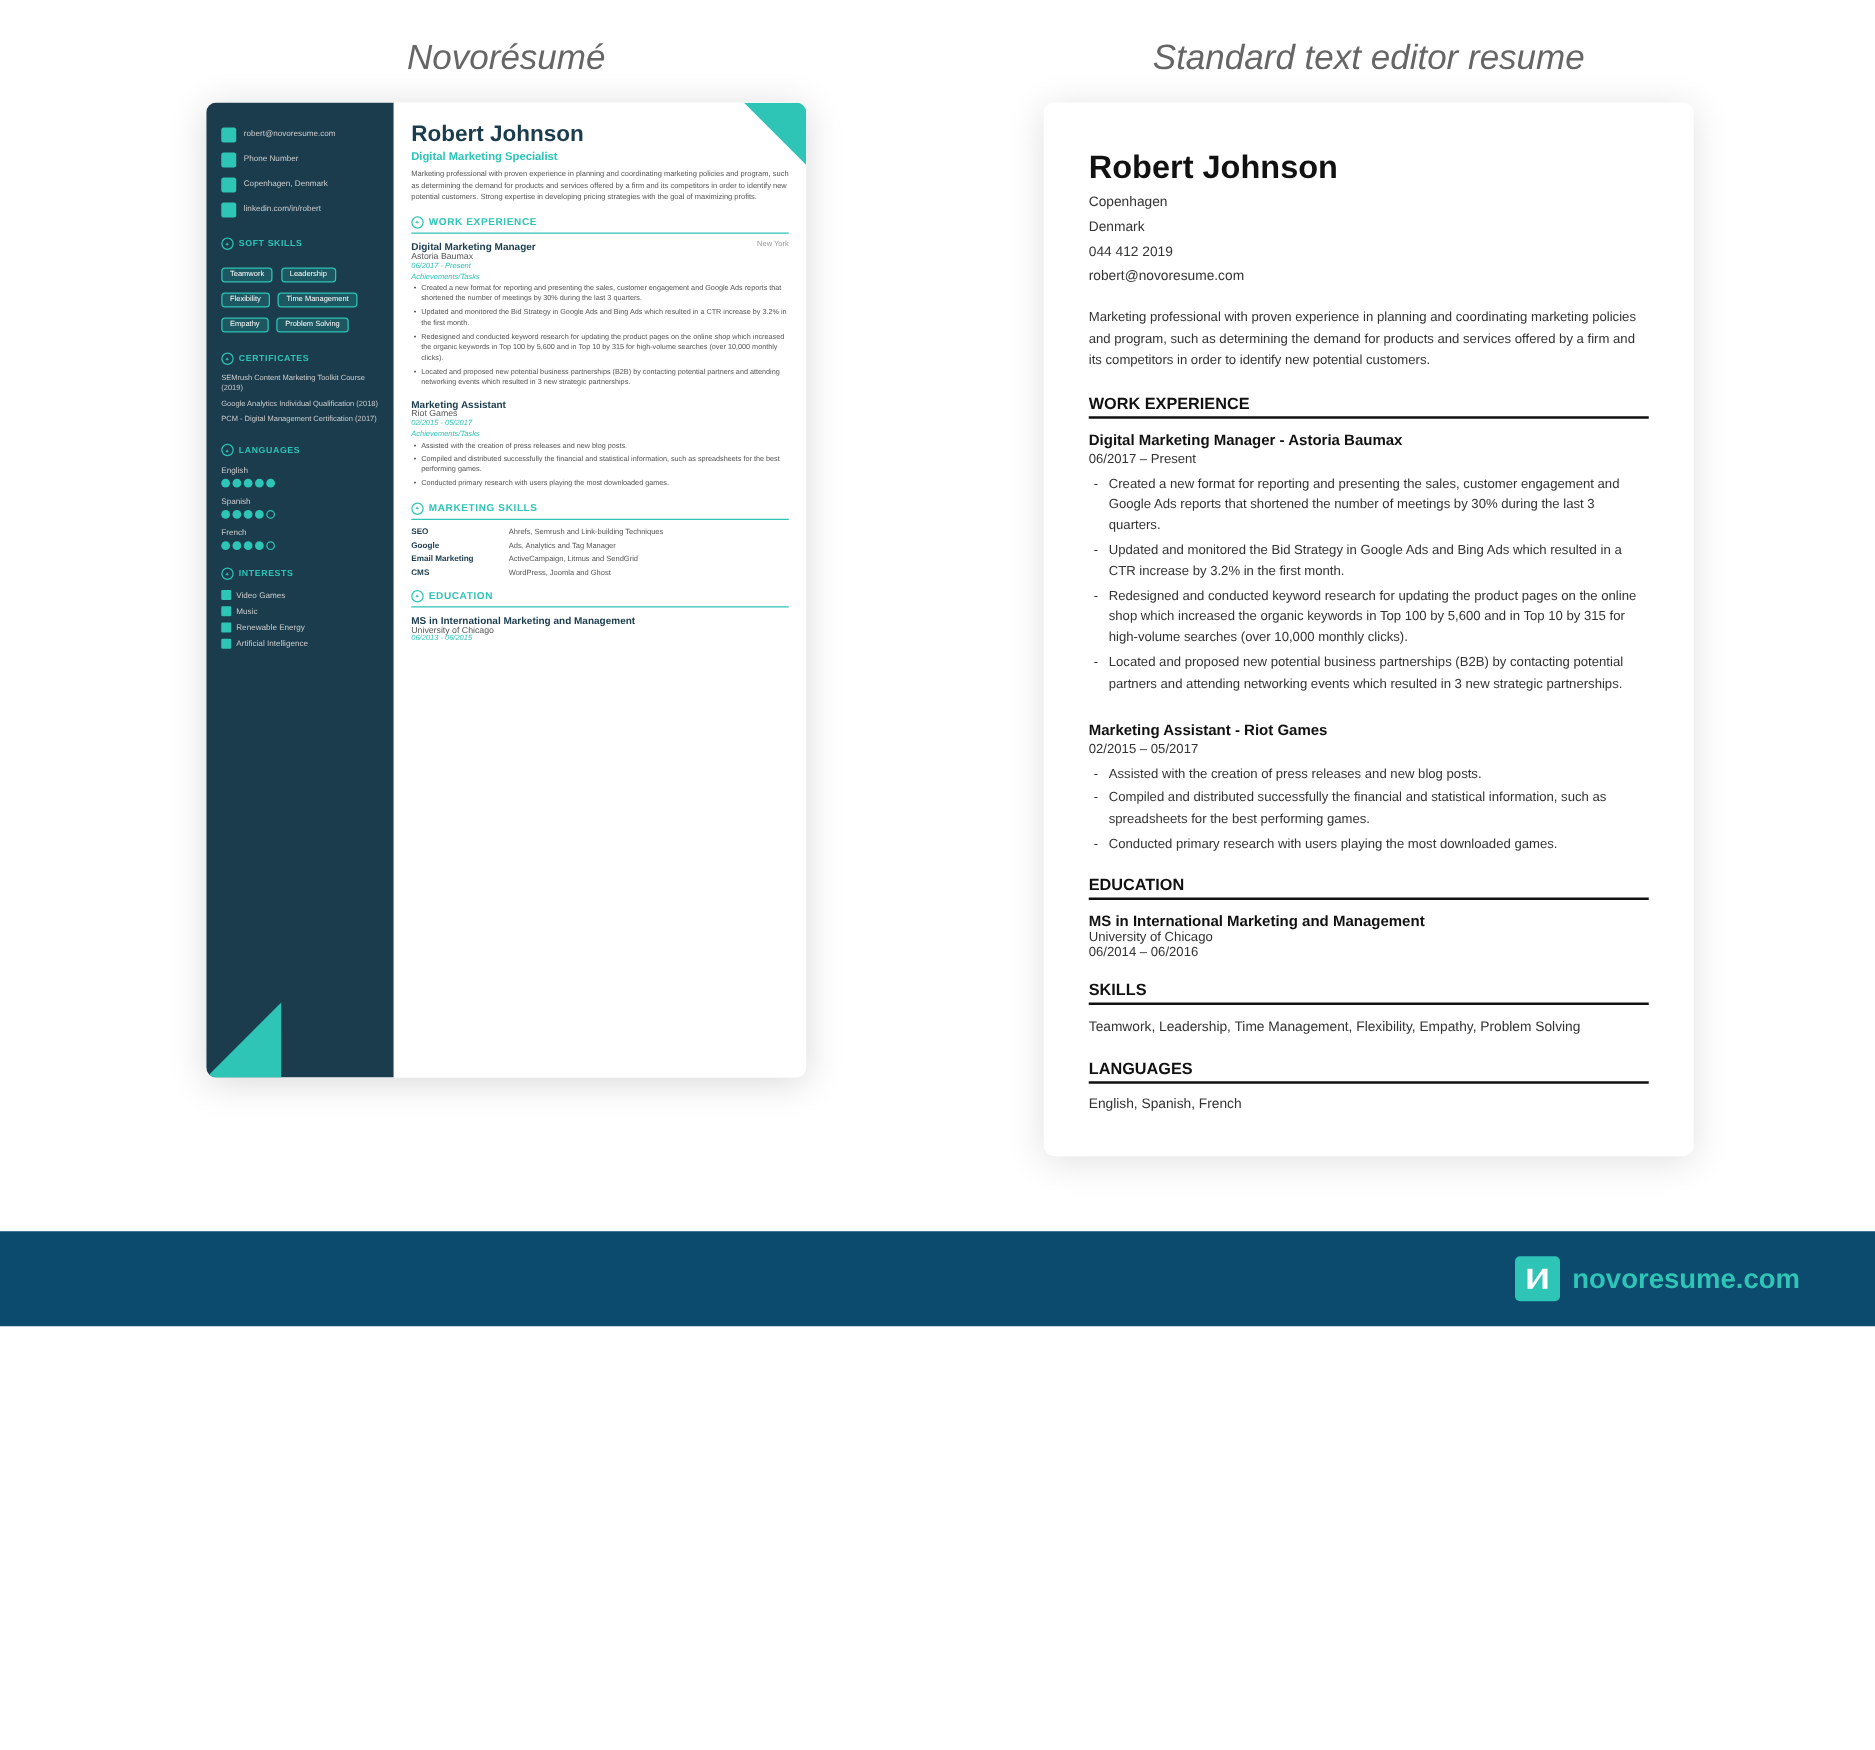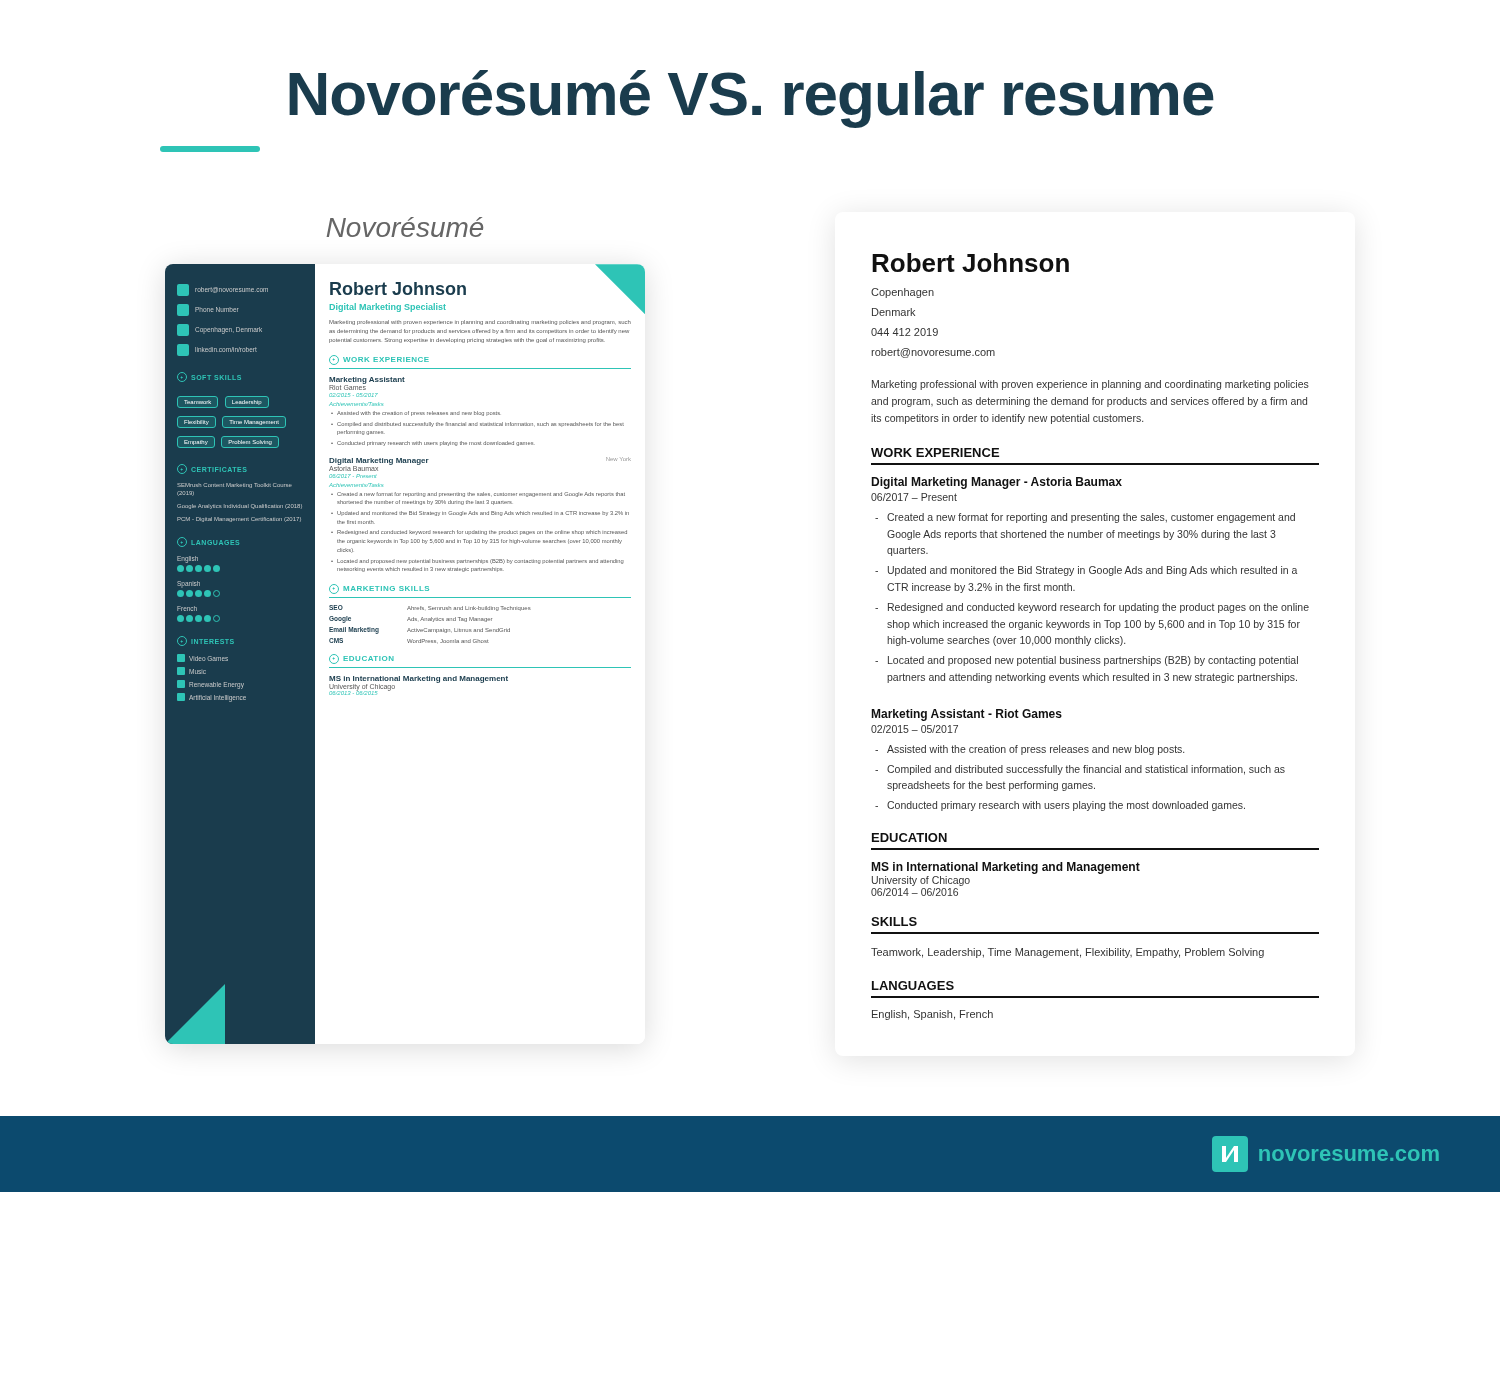--- a/index.html
+++ b/index.html
@@ -459,24 +459,20 @@
       height: 50px;
       background: #2ec4b6;
       clip-path: polygon(100% 0, 0 0, 100% 100%);
     }
   </style>
 </head>
 <body>
 
 <div class="page-wrapper">
 
-  <div class="header">
-    <h1 class="main-title">Novorésumé VS. regular resume</h1>
-    <div class="teal-underline"></div>
-  </div>
 
   <div class="comparison-area">
 
     <div class="left-section">
       <div class="section-label">Novorésumé</div>
 
       <div class="novo-resume-card">
 
         <div class="teal-corner-tr"></div>
         <div class="teal-corner-bl"></div>
@@ -582,44 +578,44 @@
 
         <div class="novo-main">
           <div class="novo-name">Robert Johnson</div>
           <div class="novo-title">Digital Marketing Specialist</div>
           <div class="novo-summary">Marketing professional with proven experience in planning and coordinating marketing policies and program, such as determining the demand for products and services offered by a firm and its competitors in order to identify new potential customers. Strong expertise in developing pricing strategies with the goal of maximizing profits.</div>
 
           <div class="novo-content-section">
             <div class="novo-content-title">
               <div class="novo-section-icon"></div>
               <span>WORK EXPERIENCE</span>
-            </div>
-
-            <div class="work-entry">
-              <div class="work-title">Marketing Assistant</div>
-              <div class="work-company">Riot Games</div>
-              <div class="work-dates">02/2015 - 05/2017</div>
-              <div class="work-tasks-label">Achievements/Tasks</div>
-              <div class="work-task">Assisted with the creation of press releases and new blog posts.</div>
-              <div class="work-task">Compiled and distributed successfully the financial and statistical information, such as spreadsheets for the best performing games.</div>
-              <div class="work-task">Conducted primary research with users playing the most downloaded games.</div>
             </div>
 
             <div class="work-entry">
               <div>
                 <span class="work-location">New York</span>
                 <div class="work-title">Digital Marketing Manager</div>
               </div>
               <div class="work-company">Astoria Baumax</div>
               <div class="work-dates">06/2017 - Present</div>
               <div class="work-tasks-label">Achievements/Tasks</div>
               <div class="work-task">Created a new format for reporting and presenting the sales, customer engagement and Google Ads reports that shortened the number of meetings by 30% during the last 3 quarters.</div>
               <div class="work-task">Updated and monitored the Bid Strategy in Google Ads and Bing Ads which resulted in a CTR increase by 3.2% in the first month.</div>
               <div class="work-task">Redesigned and conducted keyword research for updating the product pages on the online shop which increased the organic keywords in Top 100 by 5,600 and in Top 10 by 315 for high-volume searches (over 10,000 monthly clicks).</div>
               <div class="work-task">Located and proposed new potential business partnerships (B2B) by contacting potential partners and attending networking events which resulted in 3 new strategic partnerships.</div>
+            </div>
+
+            <div class="work-entry">
+              <div class="work-title">Marketing Assistant</div>
+              <div class="work-company">Riot Games</div>
+              <div class="work-dates">02/2015 - 05/2017</div>
+              <div class="work-tasks-label">Achievements/Tasks</div>
+              <div class="work-task">Assisted with the creation of press releases and new blog posts.</div>
+              <div class="work-task">Compiled and distributed successfully the financial and statistical information, such as spreadsheets for the best performing games.</div>
+              <div class="work-task">Conducted primary research with users playing the most downloaded games.</div>
             </div>
           </div>
 
           <div class="novo-content-section">
             <div class="novo-content-title">
               <div class="novo-section-icon"></div>
               <span>MARKETING SKILLS</span>
             </div>
             <div class="skills-table">
               <div class="skill-row">
@@ -650,20 +646,21 @@
               <div class="edu-degree">MS in International Marketing and Management</div>
               <div class="edu-school">University of Chicago</div>
               <div class="edu-dates">06/2013 - 06/2015</div>
             </div>
           </div>
         </div>
       </div>
     </div>
 
     <div class="right-section">
+      <div class="section-label">Standard text editor resume</div>
 
       <div class="standard-resume-card">
         <div class="std-name">Robert Johnson</div>
         <div class="std-contact-block">
           <span>Copenhagen</span><br>
           <span>Denmark</span><br>
           <span>044 412 2019</span><br>
           <span>robert@novoresume.com</span>
         </div>
         <div class="std-summary">Marketing professional with proven experience in planning and coordinating marketing policies and program, such as determining the demand for products and services offered by a firm and its competitors in order to identify new potential customers.</div>

